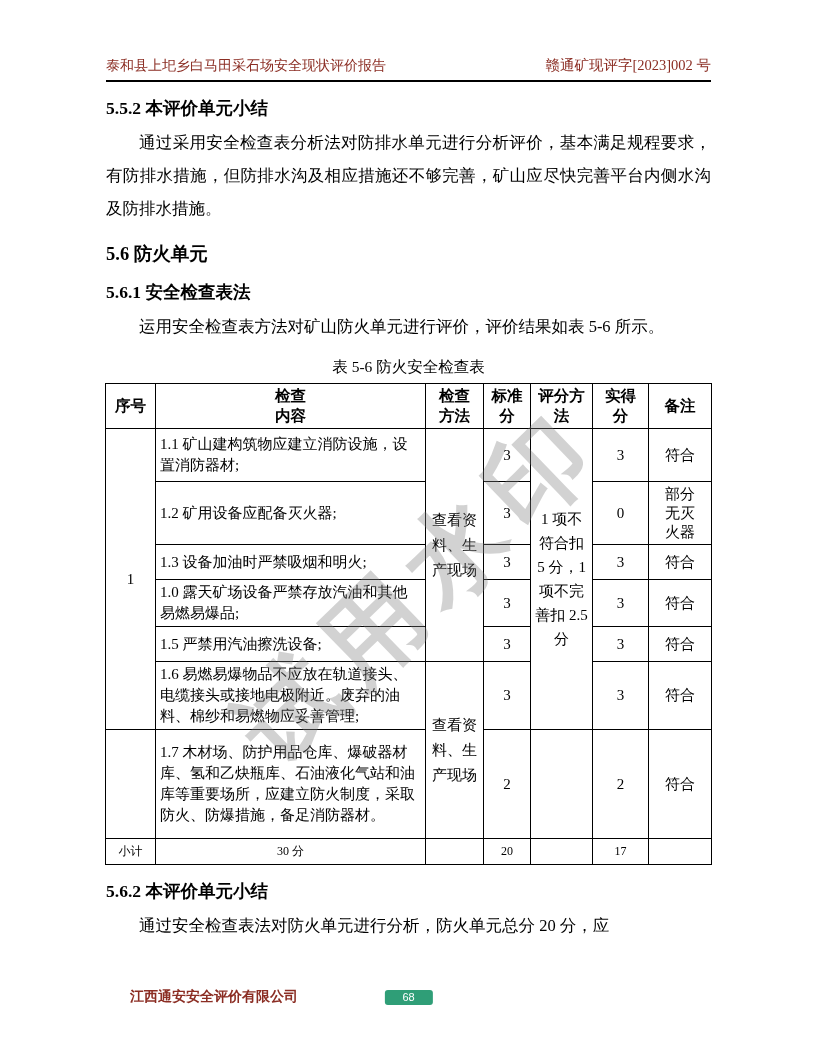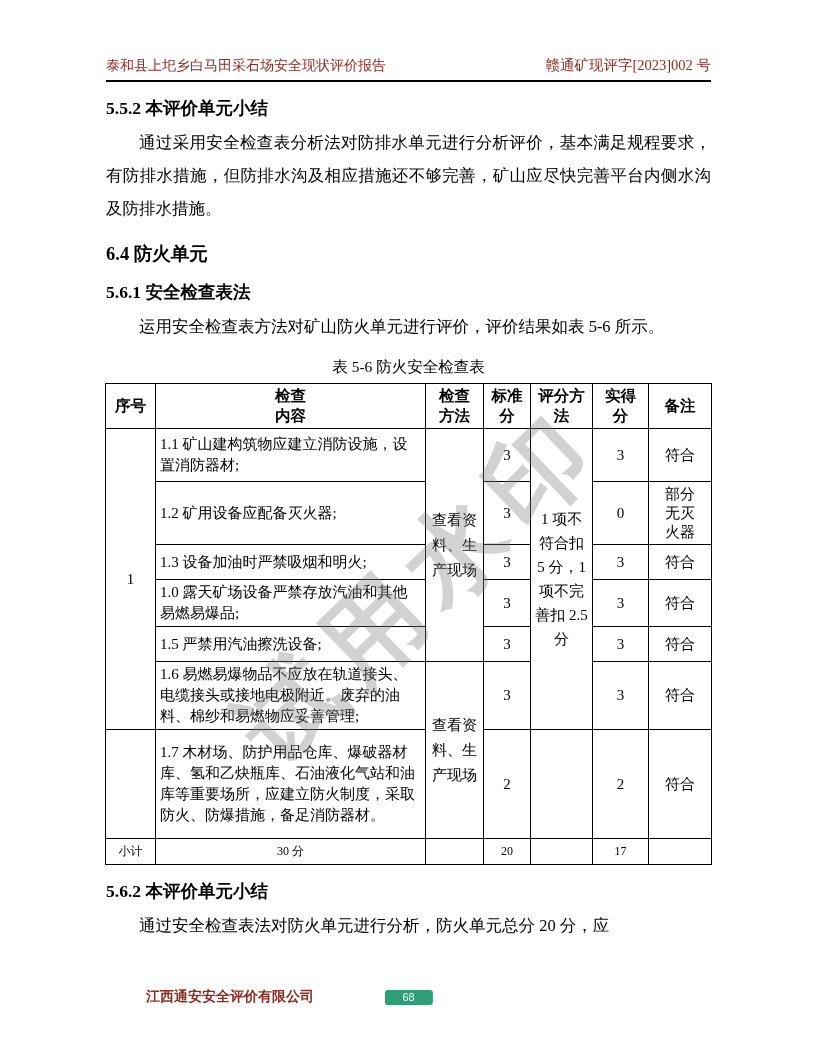--- a/index.html
+++ b/index.html
@@ -60,21 +60,21 @@
     pointer-events:none; z-index:3; white-space:nowrap;
     font-family:"Liberation Serif","DejaVu Serif",serif;
   }
 
   
   .doc-footer {
     position:absolute; left:106px; right:105px; bottom:48px;
     height:20px; z-index:2;
   }
   .footer-company {
-    position:absolute; left:40px; top:0;
+    position:absolute; left:24px; top:0;
     color:#8b2d23; font-weight:bold; font-size:14px;
   }
   .page-badge {
     position:absolute; left:50%; top:2px; transform:translateX(-50%);
     background:#2f9e77; color:#fff; font-size:11px; line-height:15px;
     padding:0 18px; border-radius:3px;
     font-family:"Liberation Sans","DejaVu Sans",sans-serif;
   }
 </style>
 </head>
@@ -87,21 +87,21 @@
   <div class="content">
 
     <div class="doc-header">
       <span class="left">泰和县上圯乡白马田采石场安全现状评价报告</span>
       <span class="right">赣通矿现评字[2023]002 号</span>
     </div>
 
     <div class="h-sub">5.5.2 本评价单元小结</div>
     <div class="para">通过采用安全检查表分析法对防排水单元进行分析评价，基本满足规程要求，有防排水措施，但防排水沟及相应措施还不够完善，矿山应尽快完善平台内侧水沟及防排水措施。</div>
 
-    <div class="h-main">6.4 防火单元</div>
+    <div class="h-main">5.6 防火单元</div>
 
     <div class="h-sub">5.6.1 安全检查表法</div>
     <div class="para">运用安全检查表方法对矿山防火单元进行评价，评价结果如表 5-6 所示。</div>
 
     <div class="tbl-caption">表 5-6 防火安全检查表</div>
 
     <table class="checklist">
       <colgroup>
         <col style="width:50px">
           <col style="width:270px">

